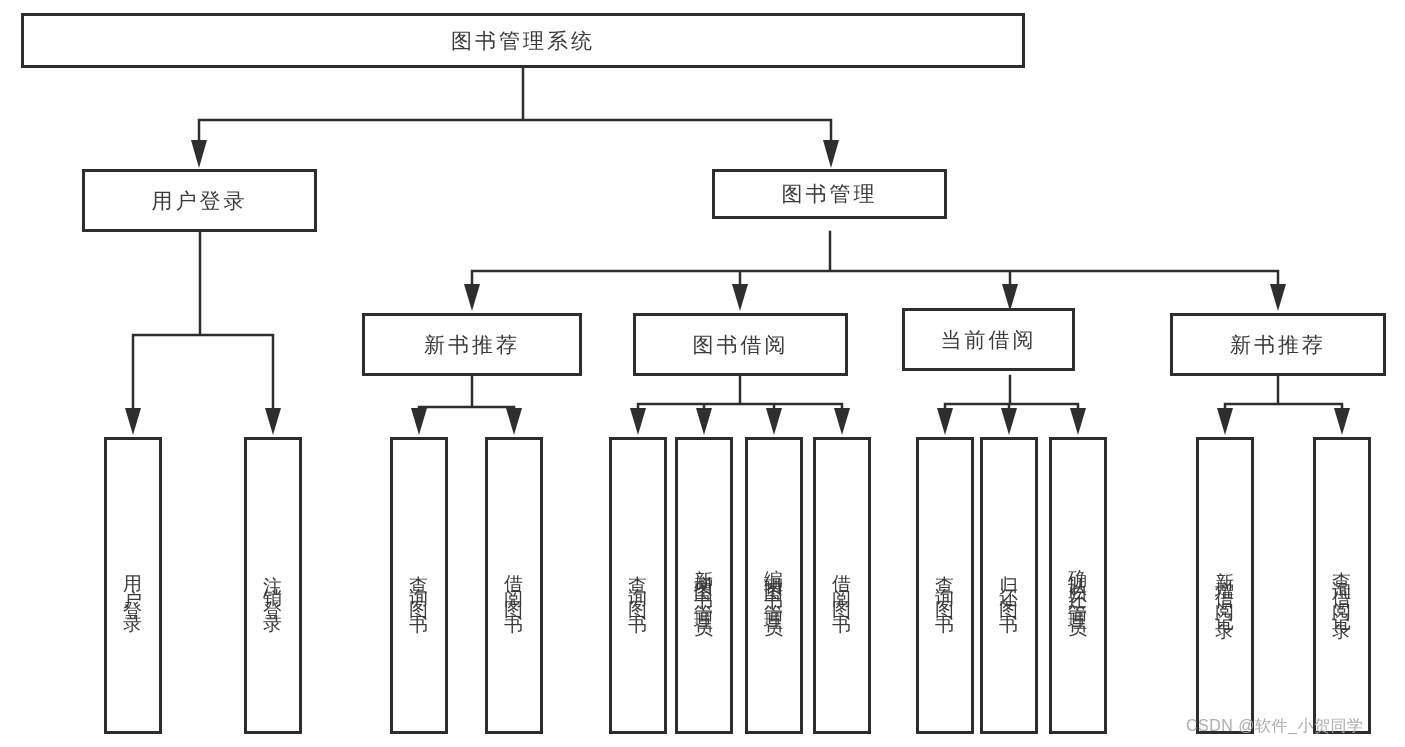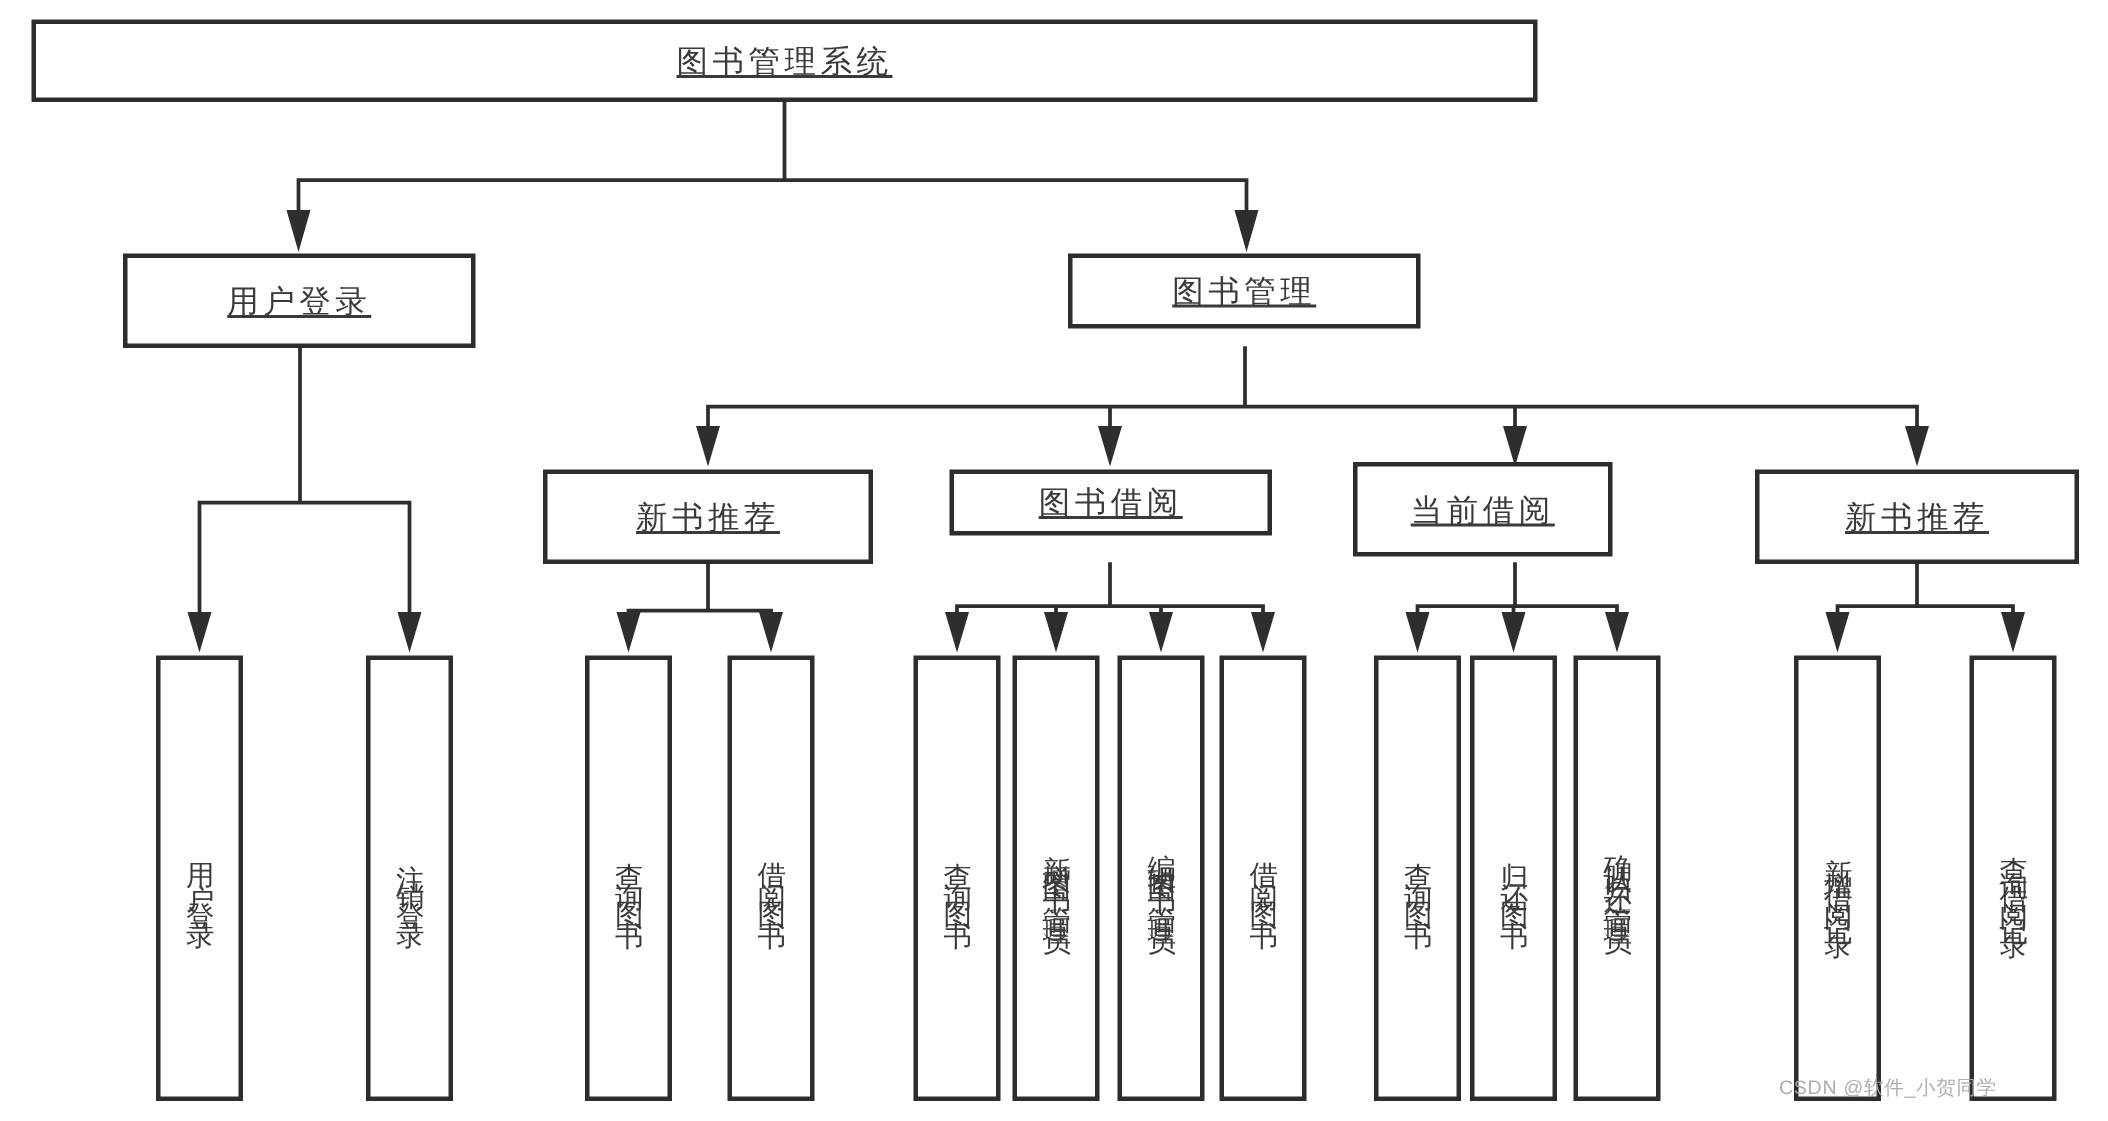--- a/index.html
+++ b/index.html
@@ -1,26 +1,26 @@
 <!DOCTYPE html>
 <html><head>
 <meta charset="utf-8">
 <style>
   html,body{margin:0;padding:0;background:#ffffff;}
   body{font-family:"Liberation Sans",sans-serif;}
   .stage{position:relative;width:1405px;height:747px;background:#ffffff;overflow:hidden;}
   .connectors{position:absolute;left:0;top:0;width:1405px;height:747px;}
   .box{position:absolute;box-sizing:border-box;border:3px solid #2d2d2d;background:#ffffff;
        display:flex;align-items:center;justify-content:center;color:#3a3a3c;}
-  .h-label{font-size:21px;letter-spacing:3px;white-space:nowrap;color:#3a3a3c;text-decoration:underline;}
+  .h-label{font-size:21px;letter-spacing:3px;white-space:nowrap;color:#3a3a3c;}
   .v-label{writing-mode:vertical-rl;text-orientation:mixed;font-size:19px;color:#3a3a3c;line-height:1;}
   .ls-4{letter-spacing:13px;}
   .ls-6{letter-spacing:10px;}
   .ls-9{letter-spacing:7px;}
-  .watermark{position:absolute;left:1186px;top:716px;font-size:13px;color:#a8a8ae;
+  .watermark{position:absolute;left:1186px;top:716px;font-size:16px;color:#a8a8ae;
              opacity:0.95;white-space:nowrap;z-index:5;letter-spacing:0.5px;}
 </style>
 </head>
 <body>
 
 <div class="stage">
 
   <svg class="connectors" viewBox="0 0 1405 747" xmlns="http://www.w3.org/2000/svg">
     <path d="M523,68 V120 M199,120 H831 M199,120 V144 M831,120 V144
              M200,232 V335 M133,335 H273 M133,335 V410 M273,335 V410
@@ -59,21 +59,21 @@
   <div class="box" style="left:82px;top:169px;width:235px;height:63px">
     <span class="h-label">用户登录</span>
   </div>
   <div class="box" style="left:712px;top:169px;width:235px;height:50px">
     <span class="h-label">图书管理</span>
   </div>
 
   <div class="box" style="left:362px;top:313px;width:220px;height:63px">
     <span class="h-label">新书推荐</span>
   </div>
-  <div class="box" style="left:633px;top:313px;width:215px;height:44px">
+  <div class="box" style="left:633px;top:313px;width:215px;height:63px">
     <span class="h-label">图书借阅</span>
   </div>
   <div class="box" style="left:902px;top:308px;width:173px;height:63px">
     <span class="h-label">当前借阅</span>
   </div>
   <div class="box" style="left:1170px;top:313px;width:216px;height:63px">
     <span class="h-label">新书推荐</span>
   </div>
 
   <div class="box" style="left:104px;top:437px;width:58px;height:297px">

